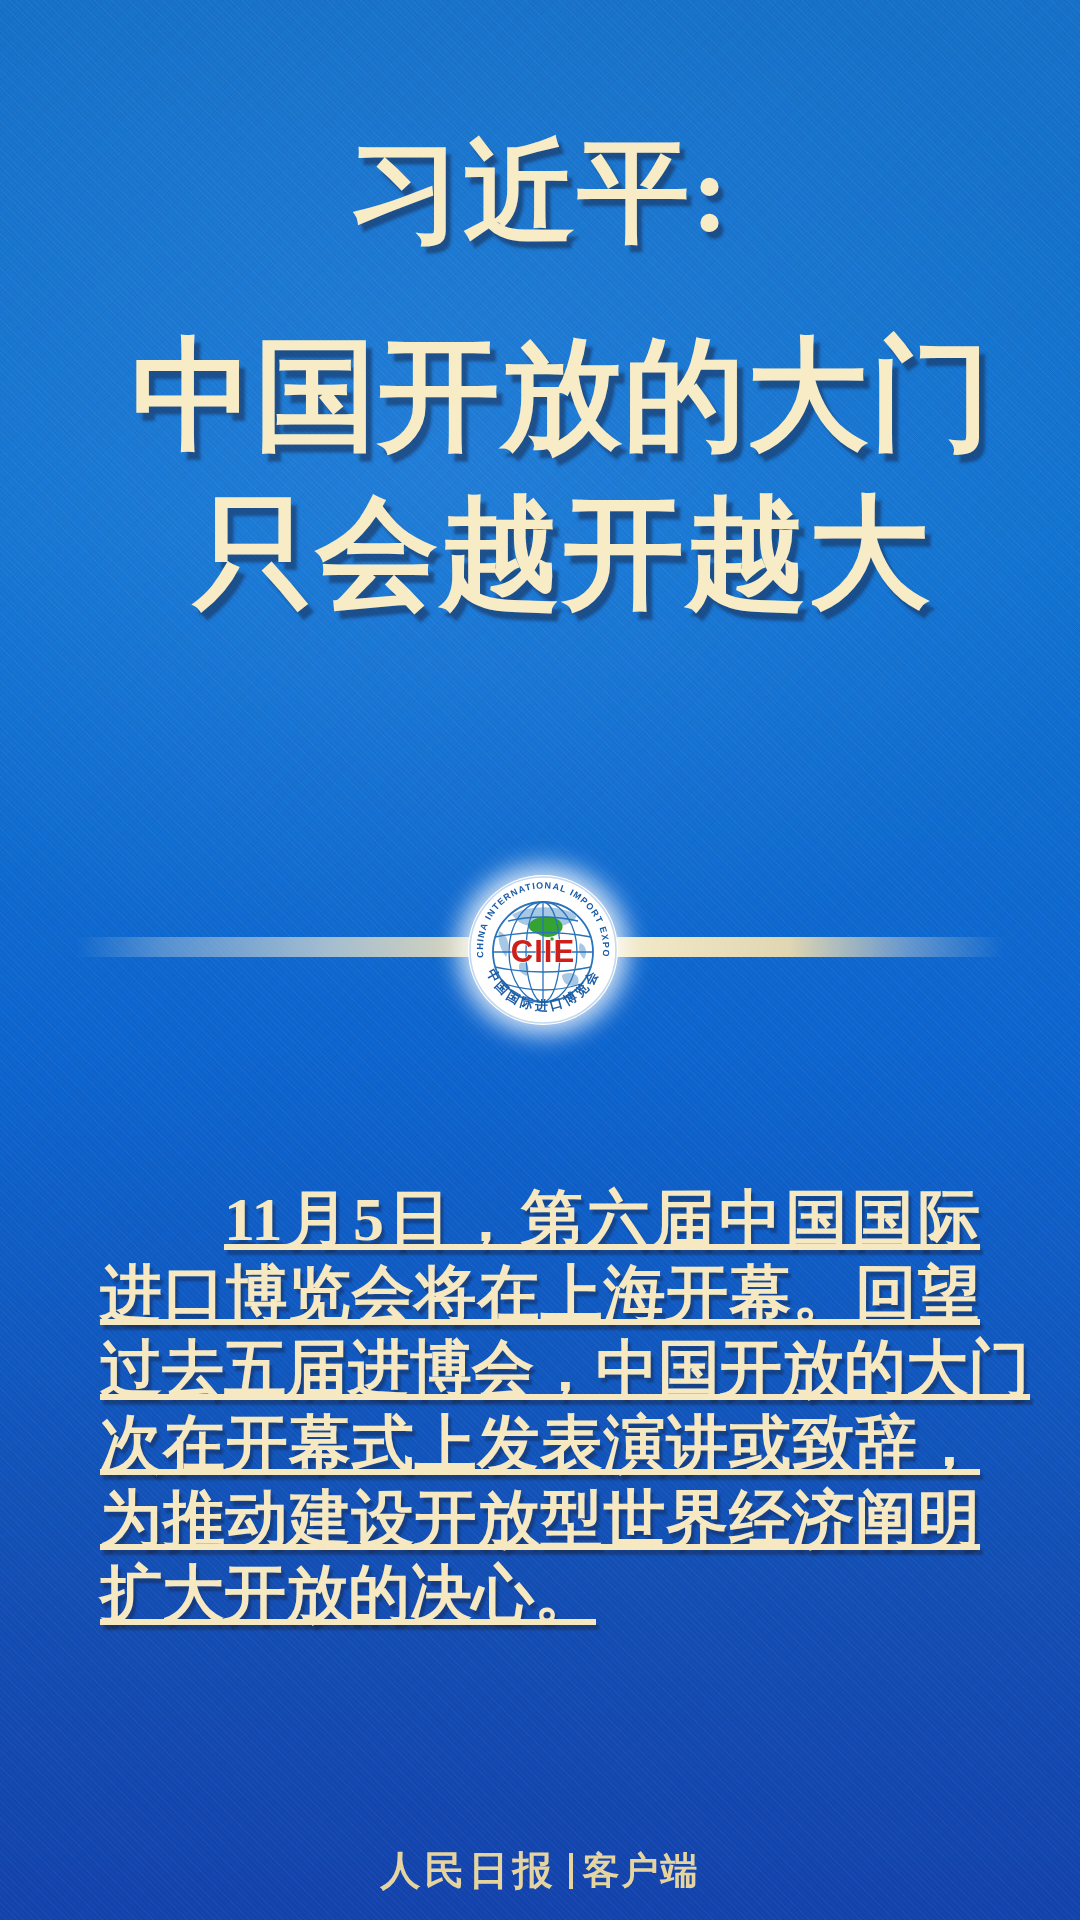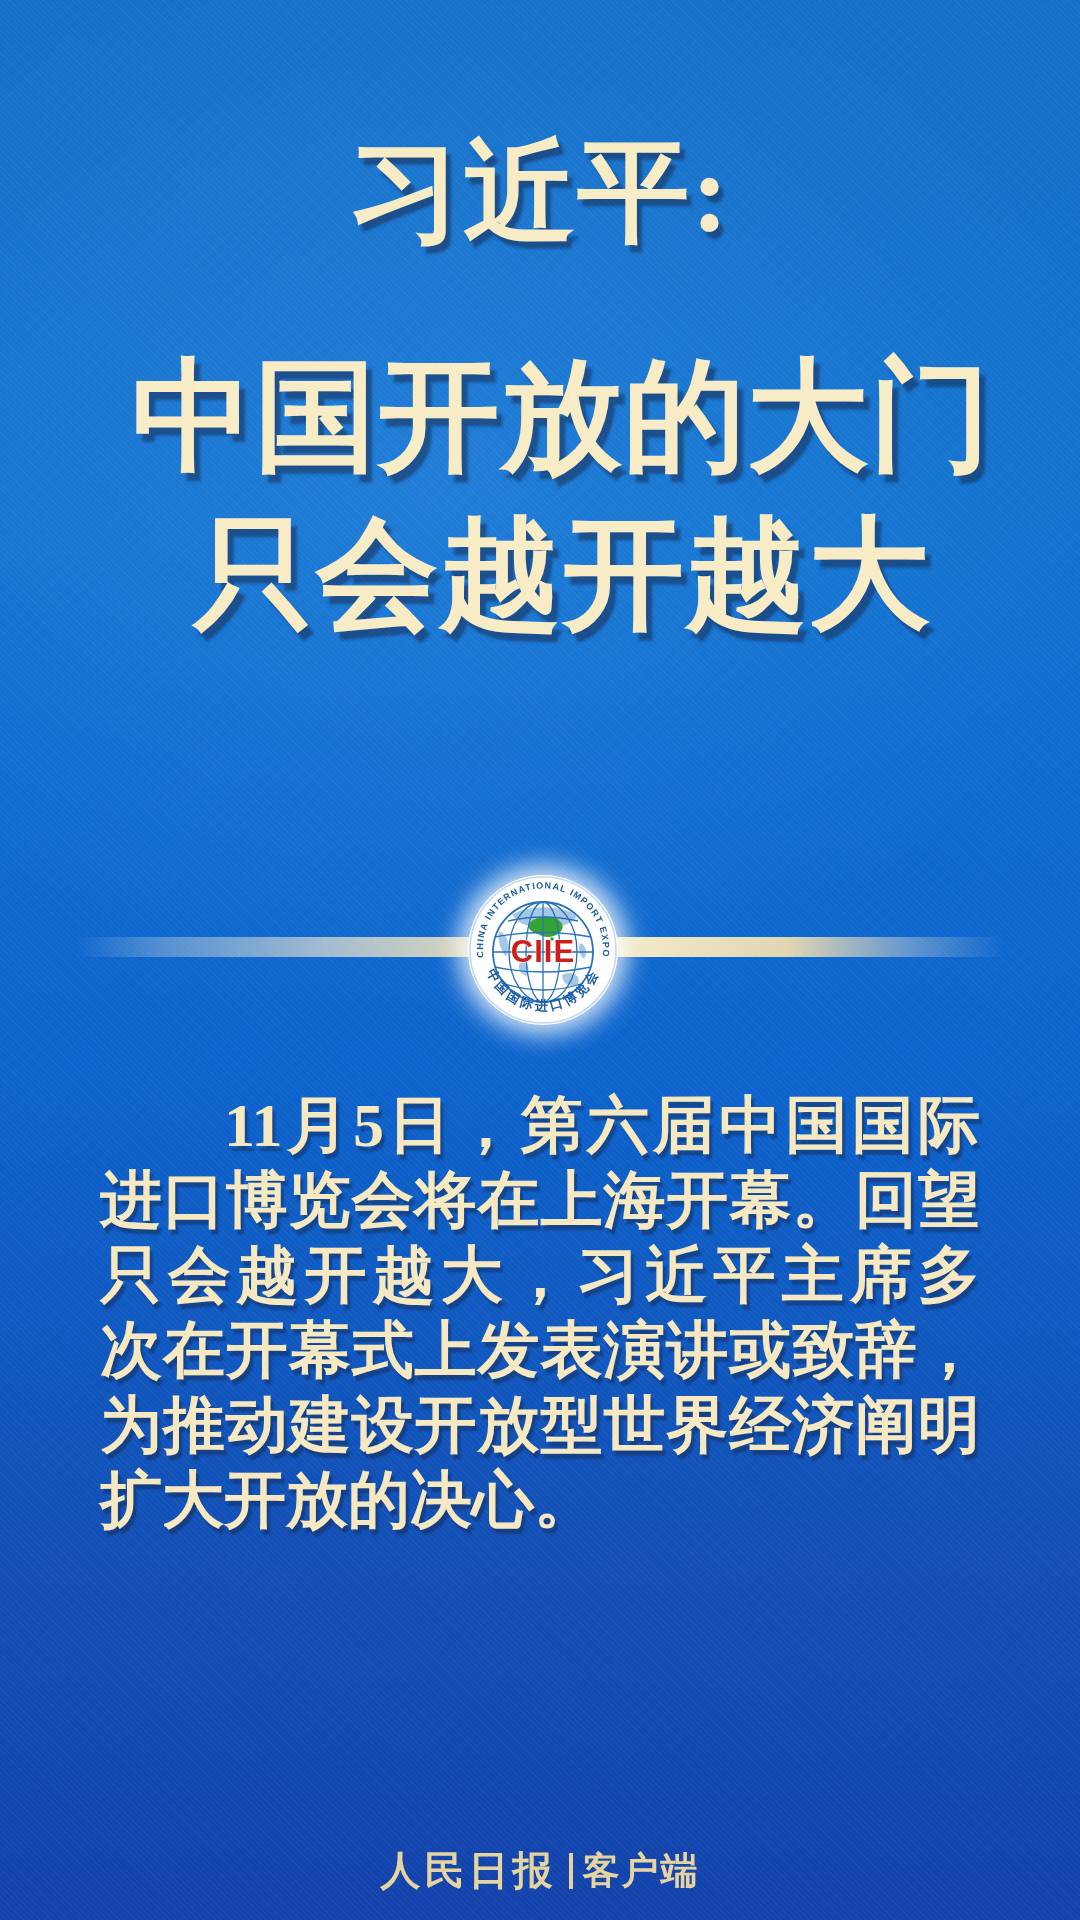--- a/index.html
+++ b/index.html
@@ -27,21 +27,21 @@
 
   
   .title-block{
     position:absolute;top:122px;left:0;width:1080px;
     text-align:center;
     color:#f7ecc6;
     font-weight:bold;
   }
   .title-line-1{
     font-size:112px;line-height:140px;
-    margin-bottom:76px;
+    margin-bottom:55px;
     text-shadow:5px 7px 3px rgba(25,38,70,0.5);
     letter-spacing:2px;
   }
   .title-line{
     font-size:122px;line-height:158px;
     text-shadow:6px 8px 3px rgba(25,38,70,0.5);
     letter-spacing:1px;
     padding-left:44px;
   }
 
@@ -66,23 +66,24 @@
     position:absolute;left:468px;top:875px;
     width:150px;height:150px;border-radius:50%;
     box-shadow:0 0 24px 10px rgba(255,255,255,0.8);
     background:#ffffff;
     z-index:2;
   }
   .badge svg{display:block;}
 
   
   .body-block{
-    position:absolute;top:1088px;left:100px;width:880px;
+    position:absolute;top:1182px;left:100px;width:880px;
     color:#f6e9c1;
     font-weight:bold;
+    text-decoration:underline;
   }
   .body-line{
     font-size:62px;line-height:75px;
     text-align:justify;
     text-align-last:justify;
     text-shadow:3px 5px 2px rgba(25,38,70,0.45);
     white-space:nowrap;
   }
   .body-line.first{text-indent:2em;}
   .body-line.last{text-align-last:left;}
@@ -166,21 +167,21 @@
       </text>
       <text font-family="Liberation Sans, sans-serif" font-size="13" font-weight="bold" fill="#1a5ba6" letter-spacing="3">
         <textPath href="#arcBottom" startOffset="50%" text-anchor="middle">中国国际进口博览会</textPath>
       </text>
     </svg>
   </div>
 
   <div class="body-block">
     <div class="body-line first">11月5日，第六届中国国际</div>
     <div class="body-line">进口博览会将在上海开幕。回望</div>
-    <div class="body-line">只会越开越大，习近平主席多</div>
+    <div class="body-line">过去五届进博会，中国开放的大门</div>
     <div class="body-line">次在开幕式上发表演讲或致辞，</div>
     <div class="body-line">为推动建设开放型世界经济阐明</div>
     <div class="body-line last">扩大开放的决心。</div>
   </div>
 
   <div class="footer">
     <span class="brand">人民日报</span><span class="sep"></span><span class="suffix">客户端</span>
   </div>
 
 </div>

